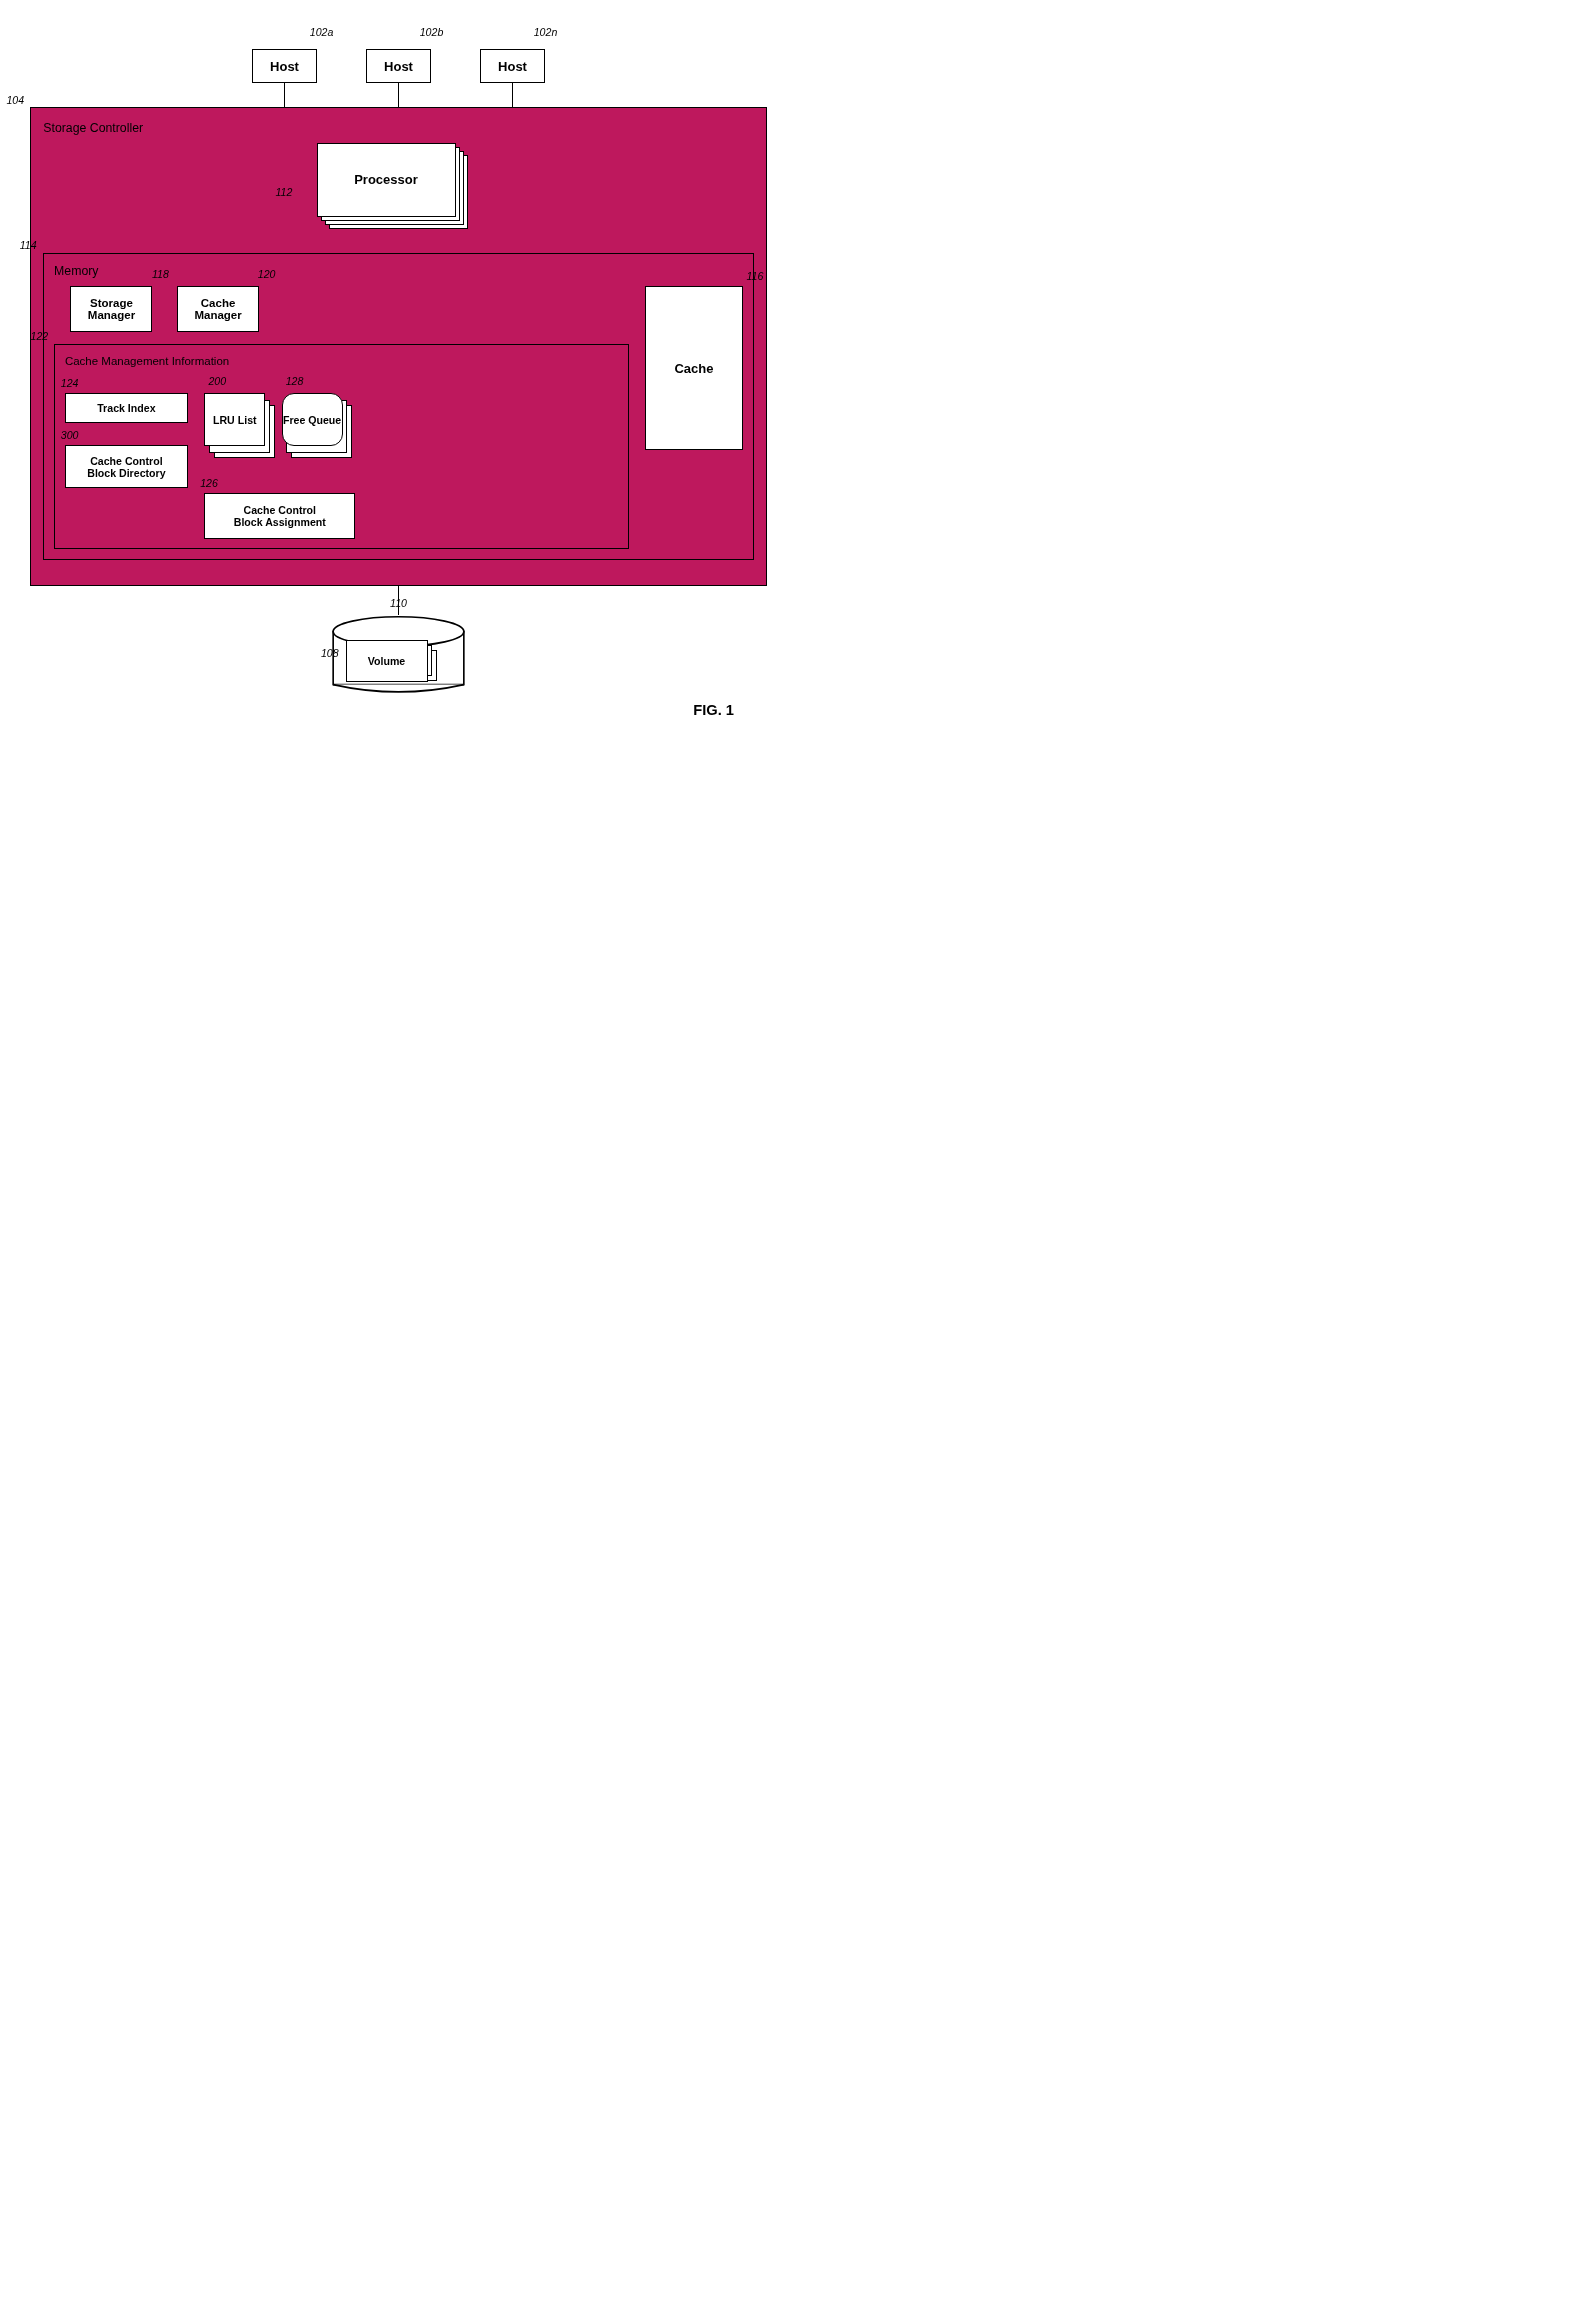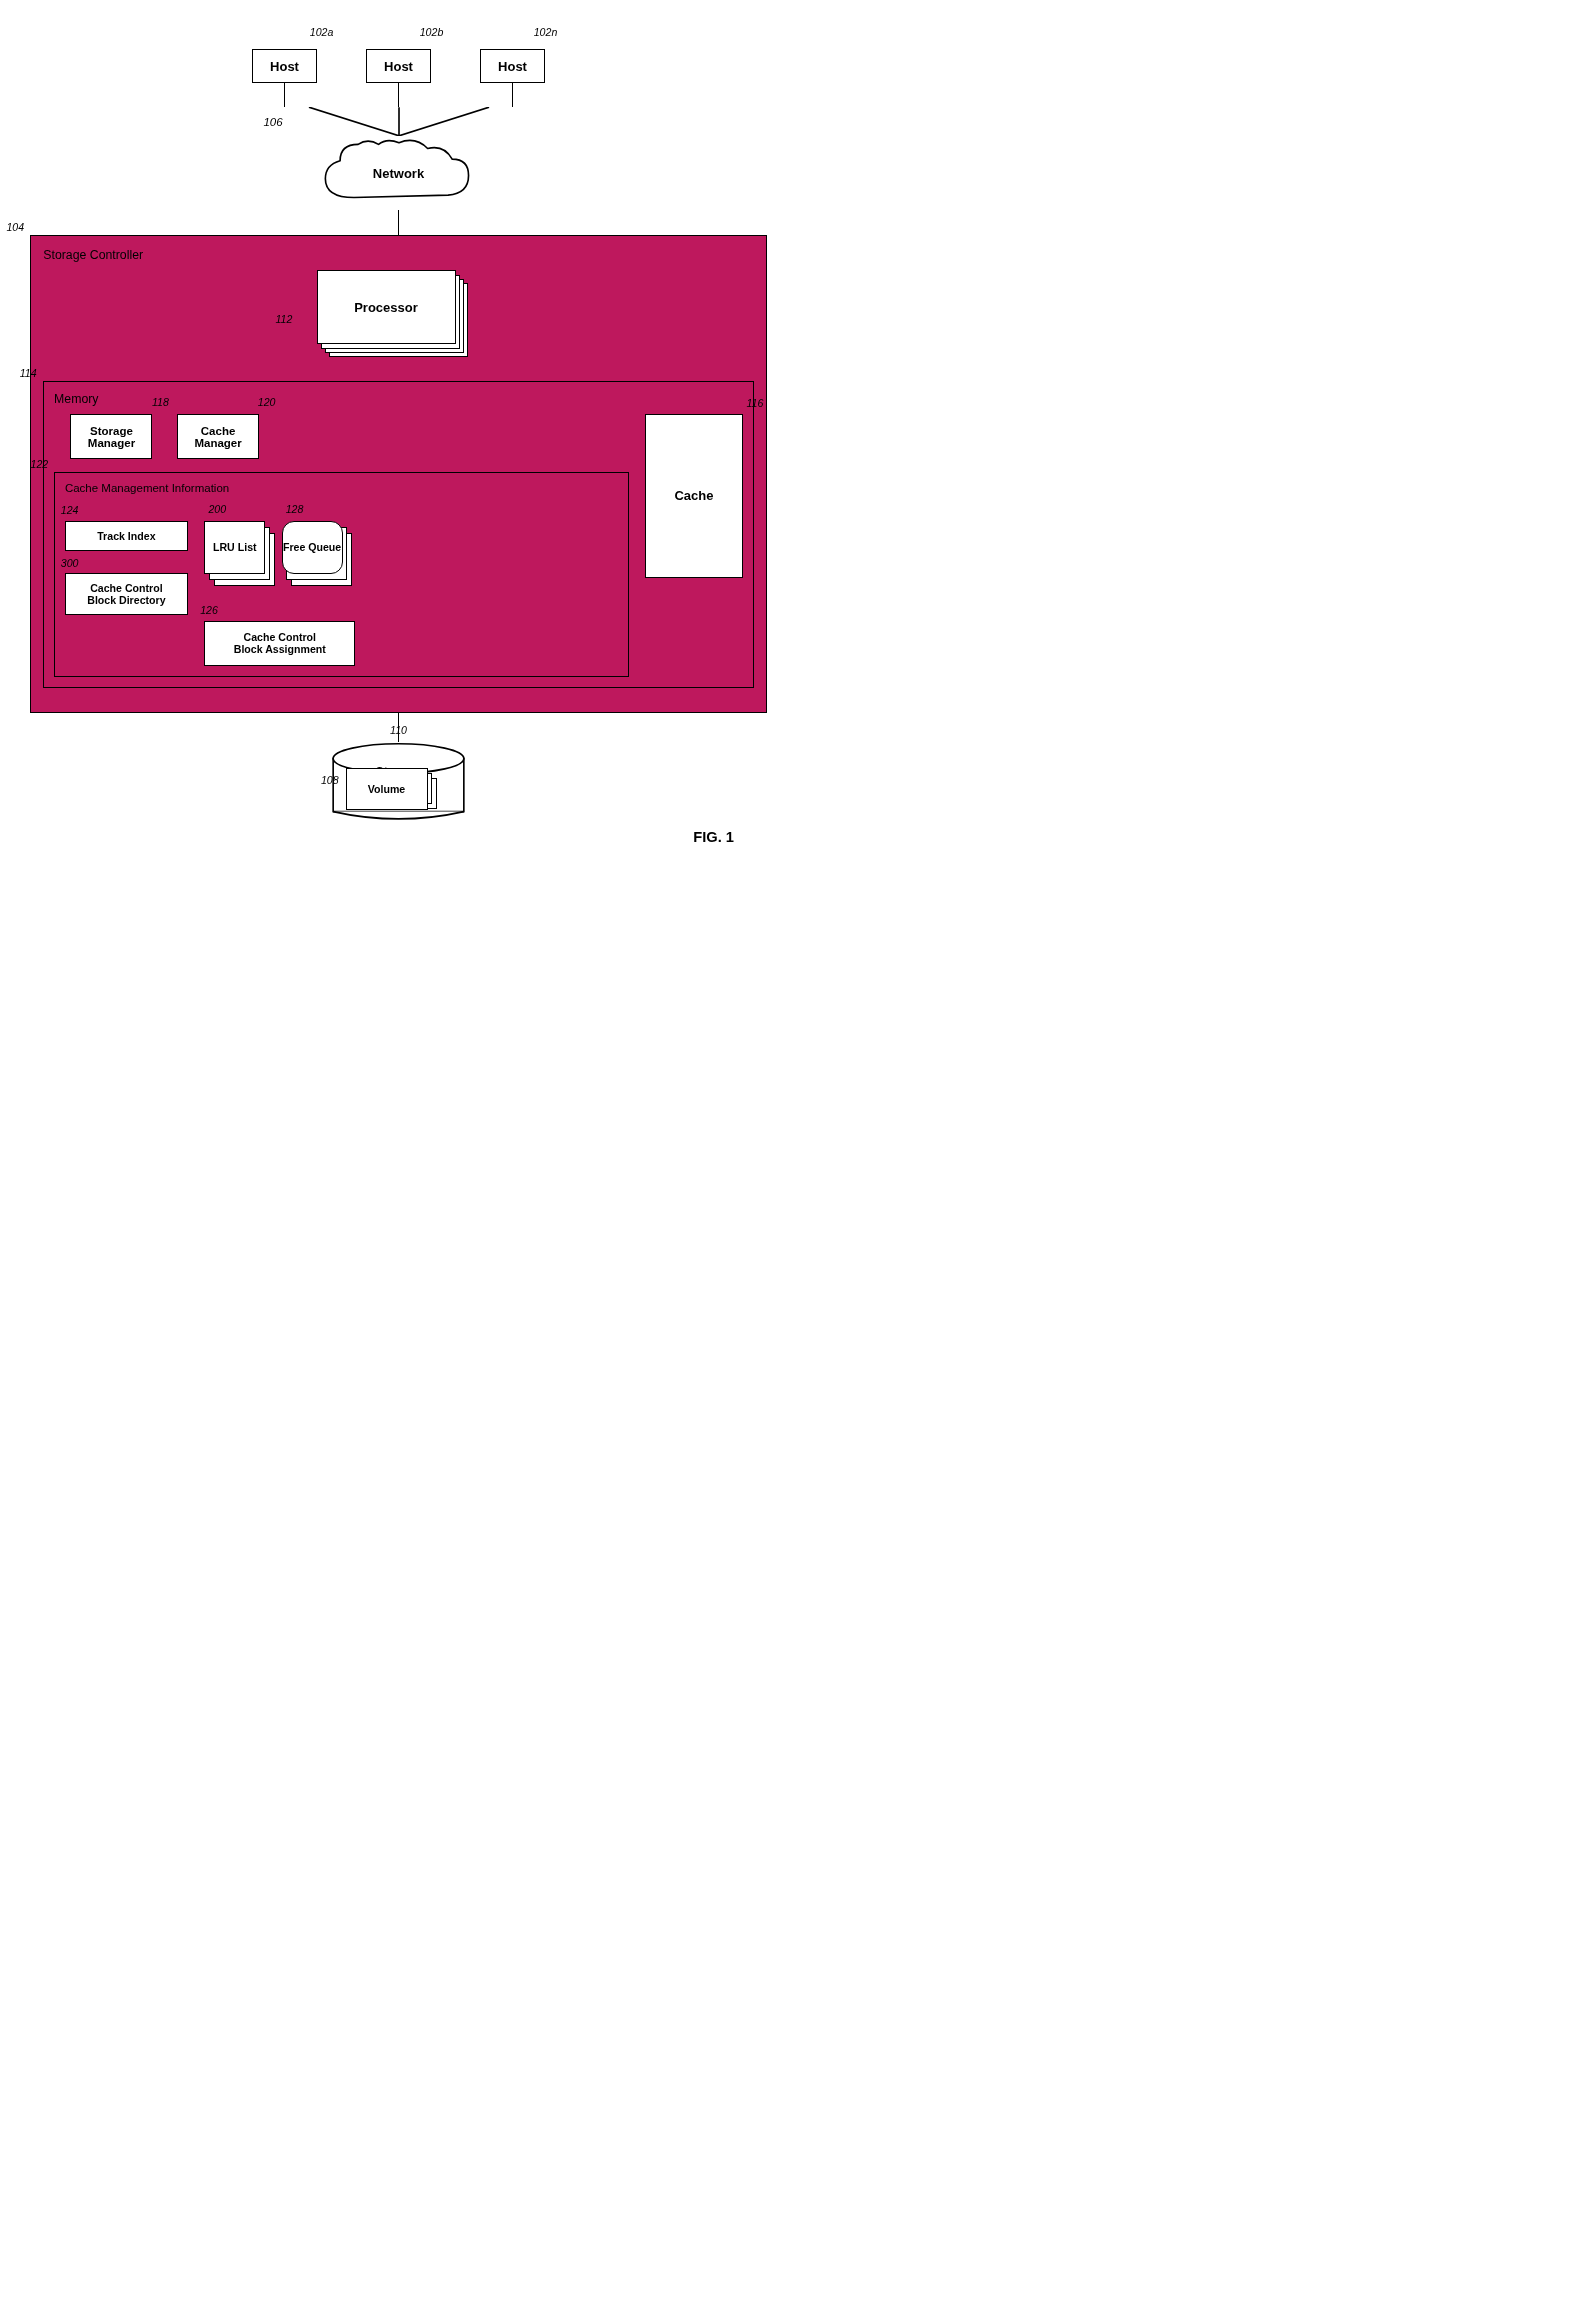--- a/index.html
+++ b/index.html
@@ -355,41 +355,20 @@
       <div class="host-line"></div>
     </div>
 
     <div class="host-group">
       <span class="host-label-top ref-num" style="right:-12.3px;">102n</span>
       <div class="host-box">Host</div>
       <div class="host-line"></div>
     </div>
   </div>
 
-  <div class="network-section">
-
-    <div style="position:relative; width:262px; height:29px;">
-      <svg width="262" height="29" style="position:absolute;top:0;left:0;" viewBox="0 0 320 35">
-
-        <line x1="50" y1="0" x2="160" y2="35" stroke="#000" stroke-width="2"></line>
-        <line x1="160" y1="0" x2="160" y2="35" stroke="#000" stroke-width="2"></line>
-        <line x1="270" y1="0" x2="160" y2="35" stroke="#000" stroke-width="2"></line>
-      </svg>
-      <span class="ref-num" style="position:absolute;left:-4.1px;top:50%;transform:translateY(-50%);font-size:11.5px;">106</span>
-    </div>
-
-    <div class="cloud-container">
-      <svg class="cloud-svg" viewBox="0 0 220 90">
-        <path d="M55,75 Q20,75 20,52 Q20,35 38,30 Q38,10 60,10 Q72,2 85,10 Q95,2 110,8 Q130,0 145,15 Q165,10 175,28 Q195,28 195,48 Q195,70 170,72 Z" fill="white" stroke="black" stroke-width="2"></path>
-      </svg>
-      <span class="cloud-text">Network</span>
-    </div>
-
-    <div class="network-line-down"></div>
-  </div>
 
   <div class="storage-controller">
     <span class="sc-ref ref-num">104</span>
     <div class="storage-controller-label">Storage Controller</div>
 
     <div class="processor-section">
       <div style="position:relative;">
         <span class="proc-label ref-num">112</span>
 
         <div style="position:relative; width:164px; height:98px;">

